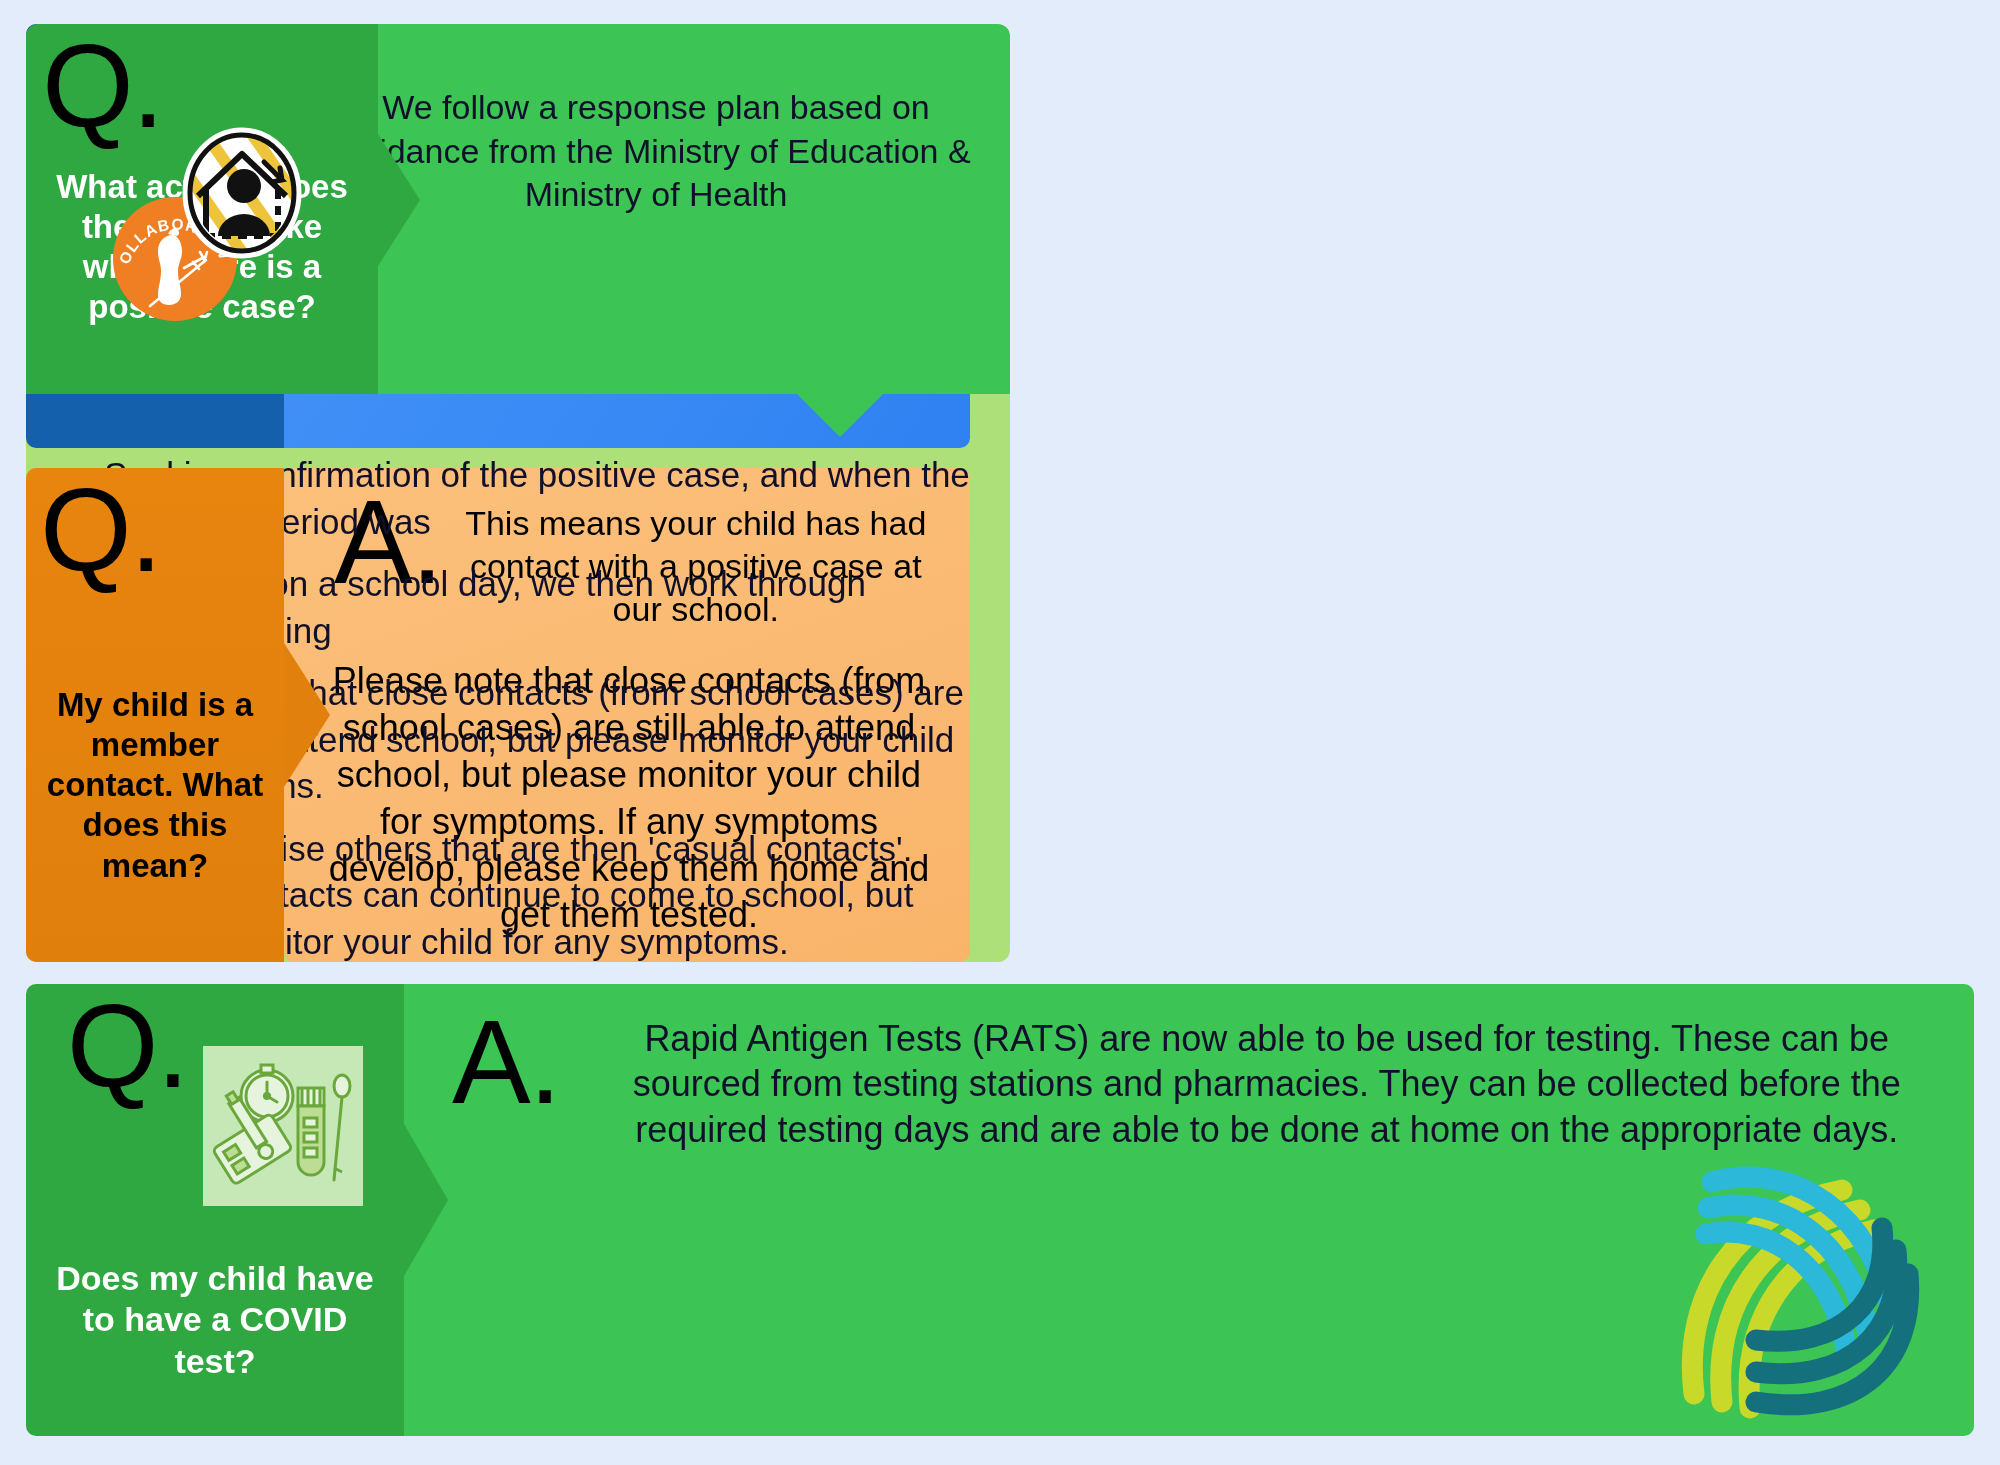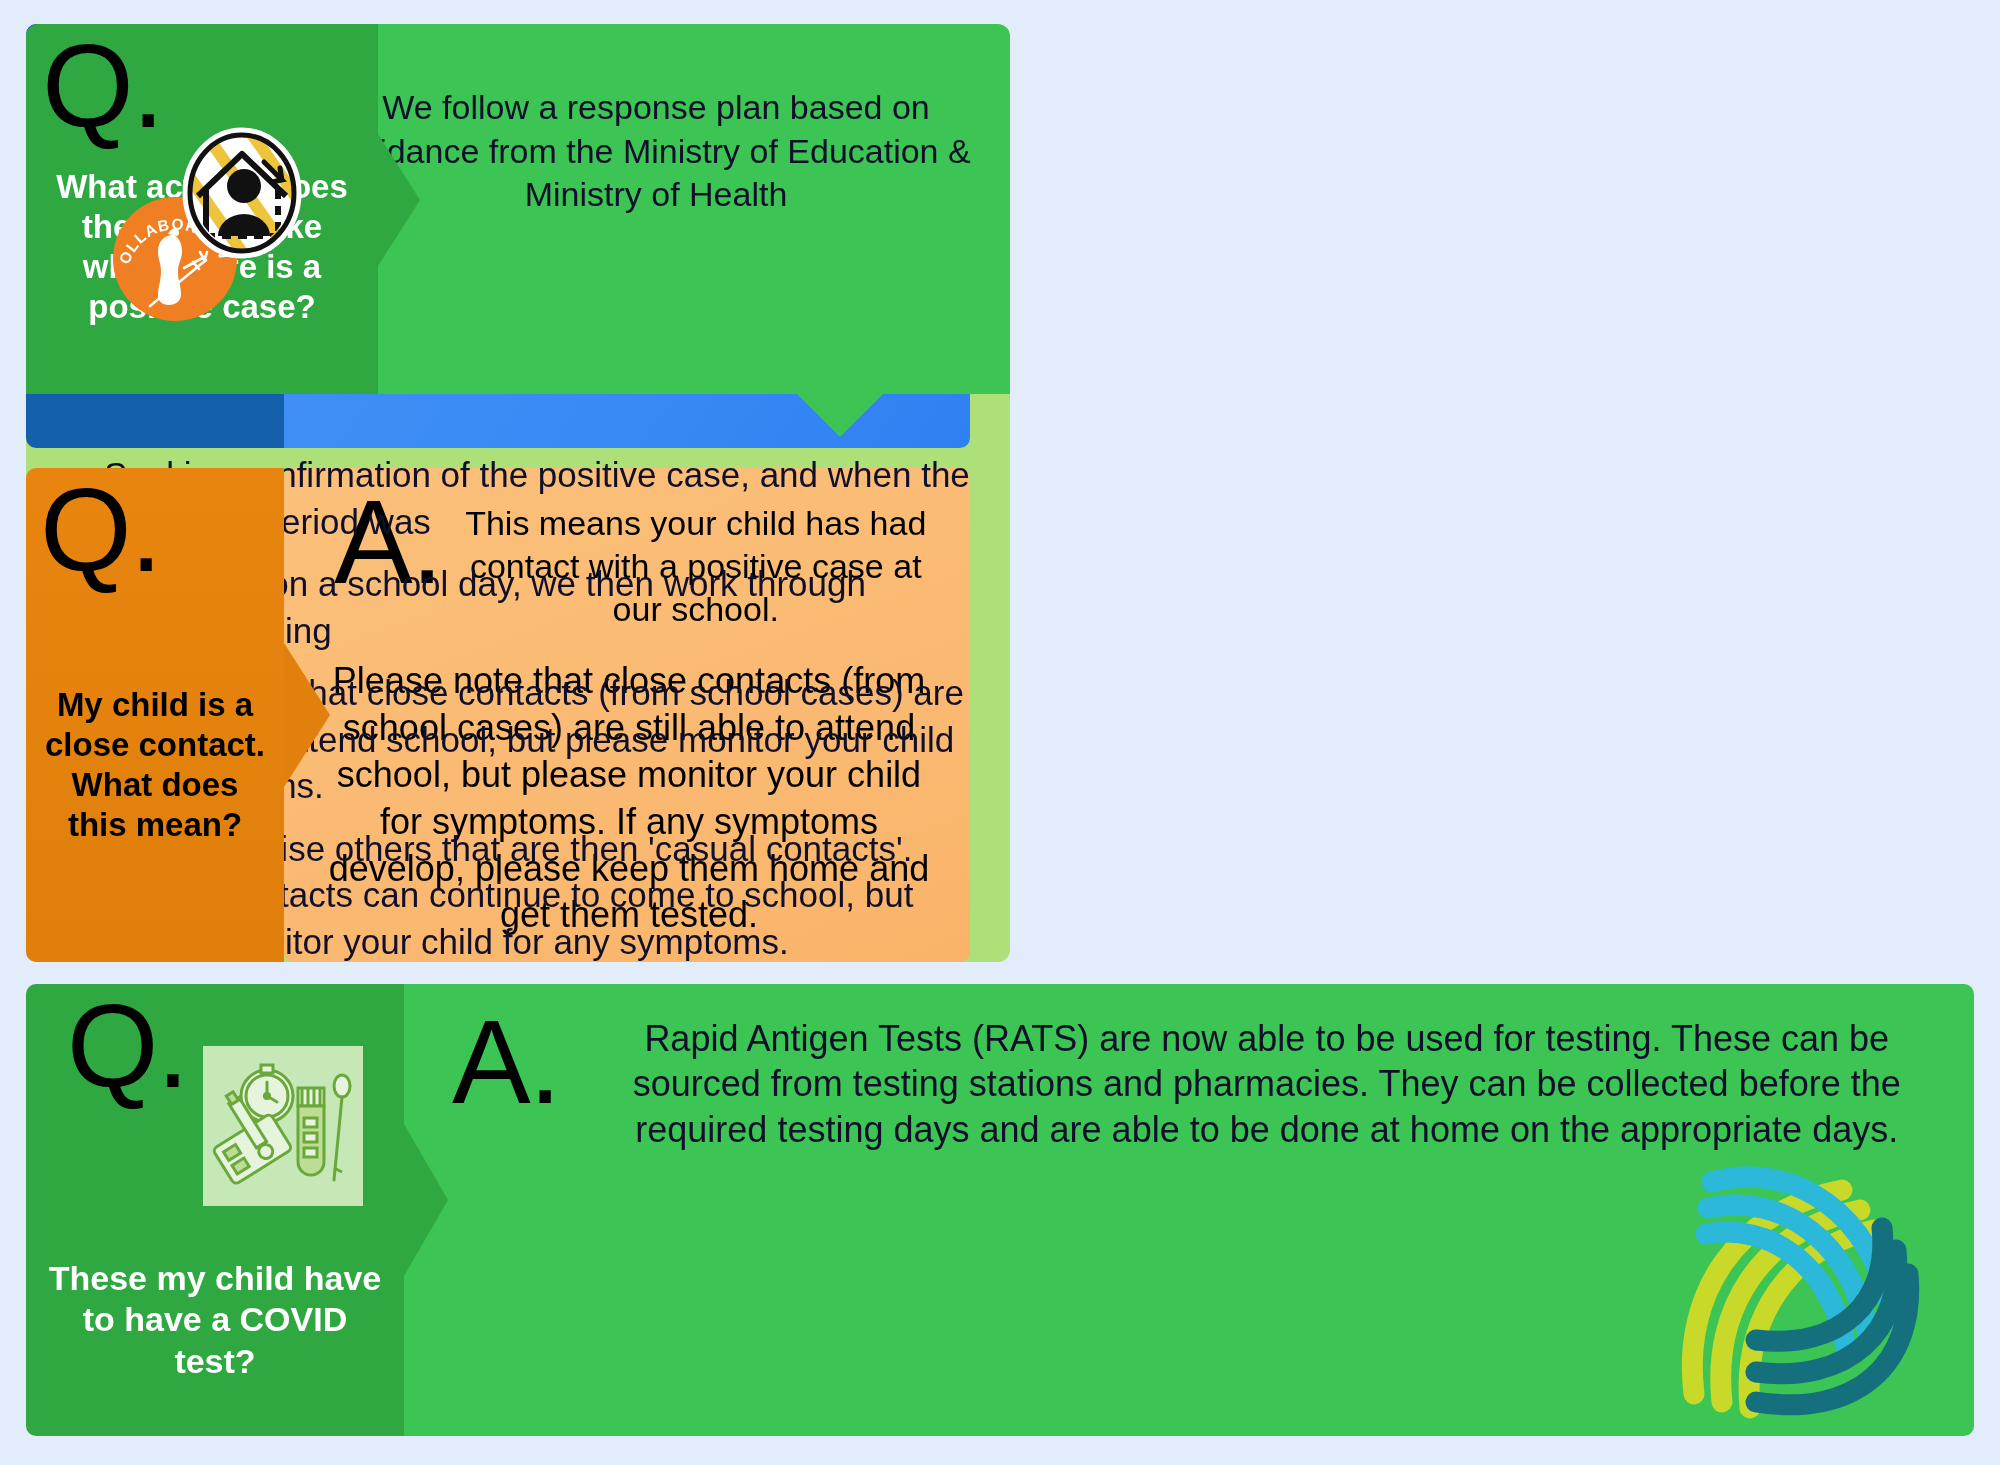--- a/index.html
+++ b/index.html
@@ -192,21 +192,21 @@
           <span class="addr-label">Or at this address</span>
           <a class="addr-url" href="#">shorturl.at/crsN5</a>
         </div>
       </div>
     </div>
   </div>
 
   <div class="card" id="card-close">
     <div class="qside">
       <div class="qmark">Q.</div>
-      <div class="qtext">My child is a close contact. What does this mean?</div>
+      <div class="qtext">My child is a member contact. What does this mean?</div>
     </div>
     <div class="aside">
       <div class="arow">
         <div class="amark">A.</div>
         <div class="p1">This means your child has had contact with a positive case at our school.</div>
       </div>
       <div class="p2">Please note that close contacts (from school cases) are still able to attend school, but please monitor your child for symptoms. If any symptoms develop, please keep them home and get them tested.</div>
     </div>
   </div>
 
@@ -304,21 +304,21 @@
               <rect x="16" y="82" width="68" height="42" rx="5" fill="#e7f4dd"></rect>
               <rect x="24" y="90" width="14" height="10" fill="#bcdd93"></rect>
               <rect x="24" y="106" width="14" height="10" fill="#bcdd93"></rect>
               <circle cx="60" cy="112" r="7"></circle>
               <rect x="54" y="52" width="12" height="52" fill="#e7f4dd"></rect>
               <rect x="56" y="44" width="8" height="10" fill="#bcdd93"></rect>
             </g>
           </g>
         </svg>
       </div>
-      <div class="qtext">These my child have to have a COVID test?</div>
+      <div class="qtext">Does my child have to have a COVID test?</div>
     </div>
     <div class="aside">
       <div class="amark">A.</div>
       <div class="atext">
         <p>Rapid Antigen Tests  (RATS) are now able to be used for testing. These can be sourced from testing stations and pharmacies. They can be collected before the required testing days and are able to be done at home on the appropriate days.</p>
       </div>
       <svg class="swirl" viewBox="0 0 340 300">
         <g fill="none" stroke-linecap="round" stroke-width="21">
 
           <g stroke="#c8d92a">

